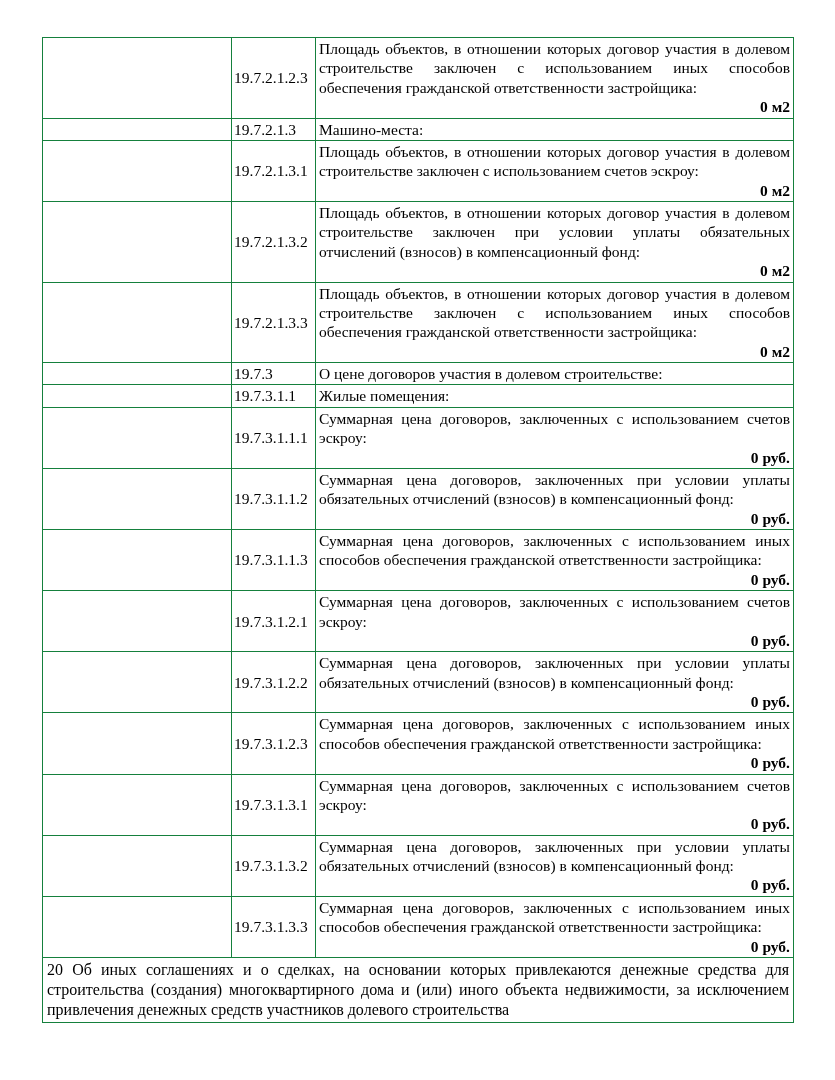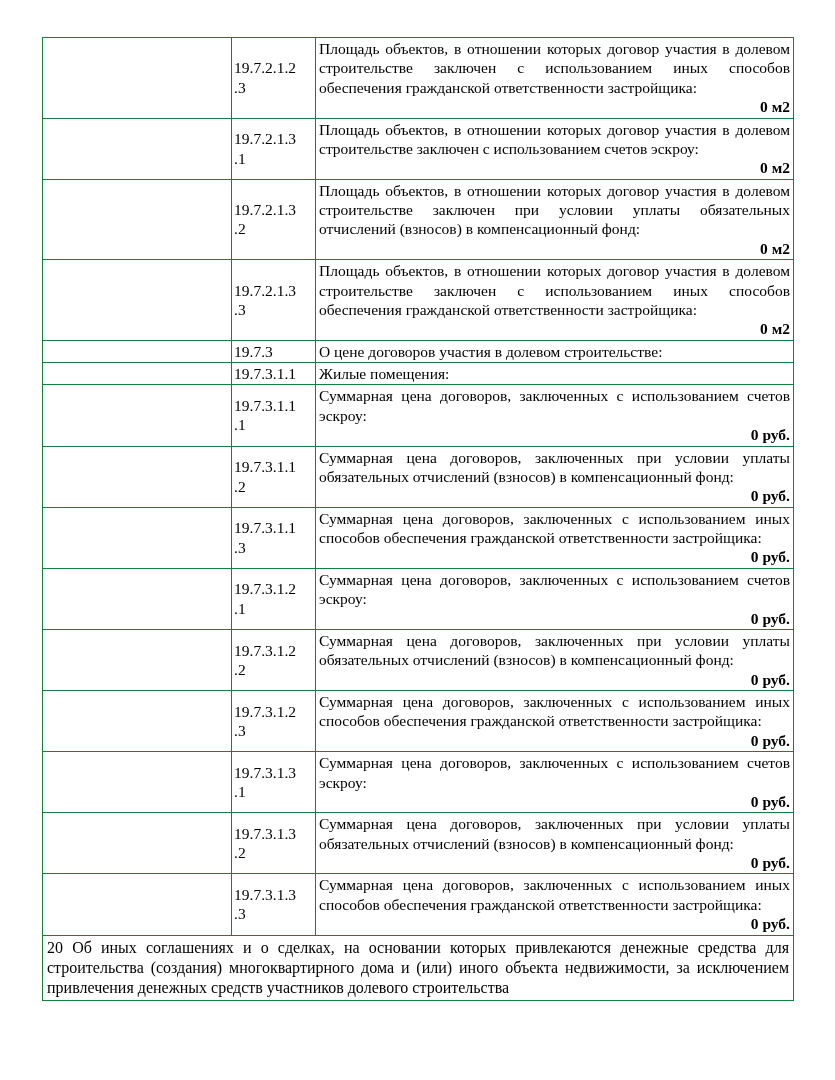--- a/index.html
+++ b/index.html
@@ -34,21 +34,21 @@
     padding: 1px 3px;
     vertical-align: top;
     word-wrap: break-word;
   }
   td.cell-empty {
     
   }
   td.cell-code {
     vertical-align: middle;
     padding-left: 2px;
-    padding-right: 16px;
+    padding-right: 6px;
   }
   td.cell-text {
     text-align: justify;
   }
   td.cell-text .row-text {
     text-align: justify;
   }
   .value {
     font-weight: bold;
     text-align: right;
@@ -73,20 +73,27 @@
         <tr>
           <td class="cell-empty"></td>
           <td class="cell-code">19.7.2.1.2.3</td>
           <td class="cell-text">
             <div class="row-text">Площадь объектов, в отношении которых договор участия в долевом строительстве заключен с использованием иных способов обеспечения гражданской ответственности застройщика:</div>
             <div class="value">0 м2</div>
           </td>
         </tr>
         <tr>
           <td class="cell-empty"></td>
+          <td class="cell-code">19.7.2.1.3</td>
+          <td class="cell-text">
+            <div class="row-text">Машино-места:</div>
+          </td>
+        </tr>
+        <tr>
+          <td class="cell-empty"></td>
           <td class="cell-code">19.7.2.1.3.1</td>
           <td class="cell-text">
             <div class="row-text">Площадь объектов, в отношении которых договор участия в долевом строительстве заключен с использованием счетов эскроу:</div>
             <div class="value">0 м2</div>
           </td>
         </tr>
         <tr>
           <td class="cell-empty"></td>
           <td class="cell-code">19.7.2.1.3.2</td>
           <td class="cell-text">

